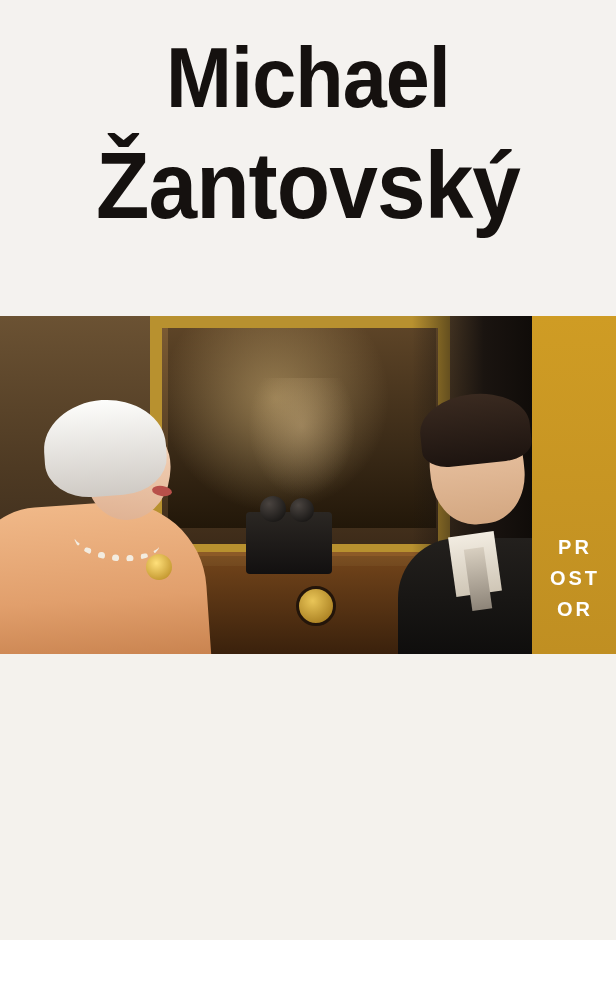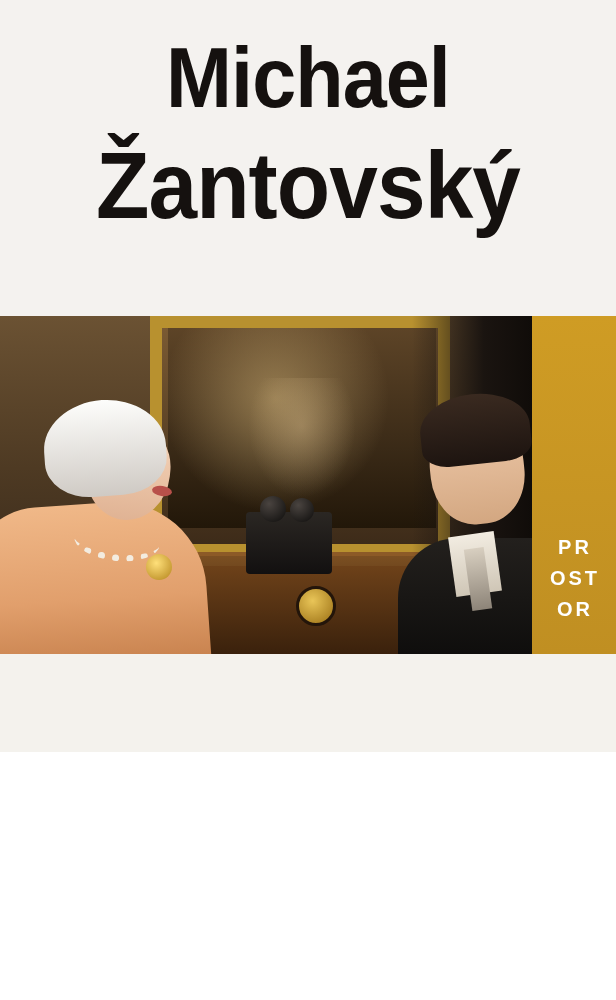--- a/index.html
+++ b/index.html
@@ -6,21 +6,21 @@
     margin: 0;
     padding: 0;
     background: #ffffff;
   }
   body {
     font-family: "Liberation Sans", sans-serif;
   }
   .cover {
     position: relative;
     width: 616px;
-    height: 752px;
+    height: 940px;
     background: #f4f2ed;
     overflow: hidden;
   }
 
   
   .author-block {
     position: absolute;
     left: 0;
     top: 0;
     width: 616px;

